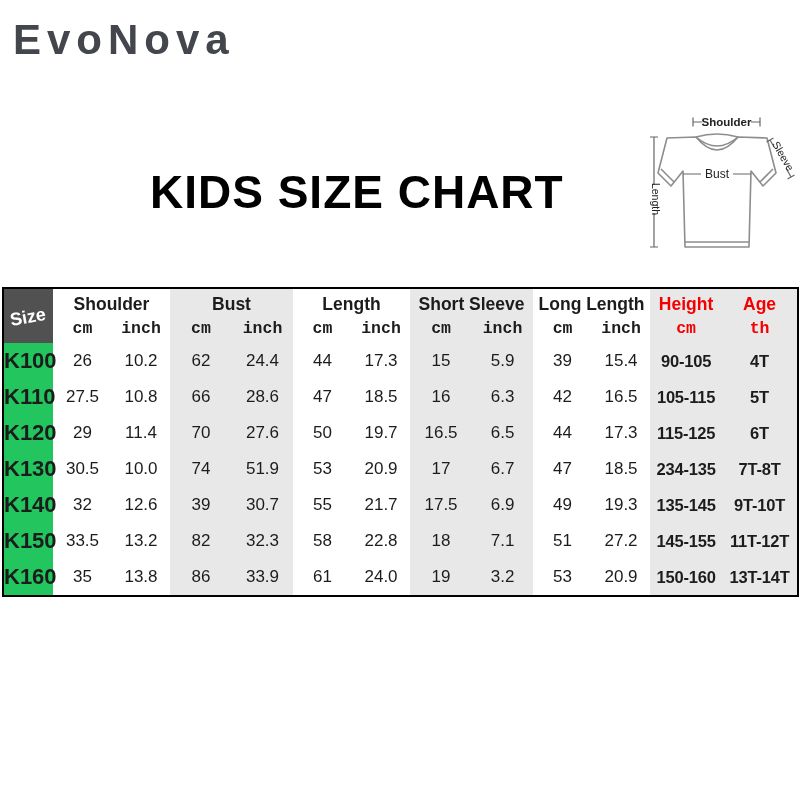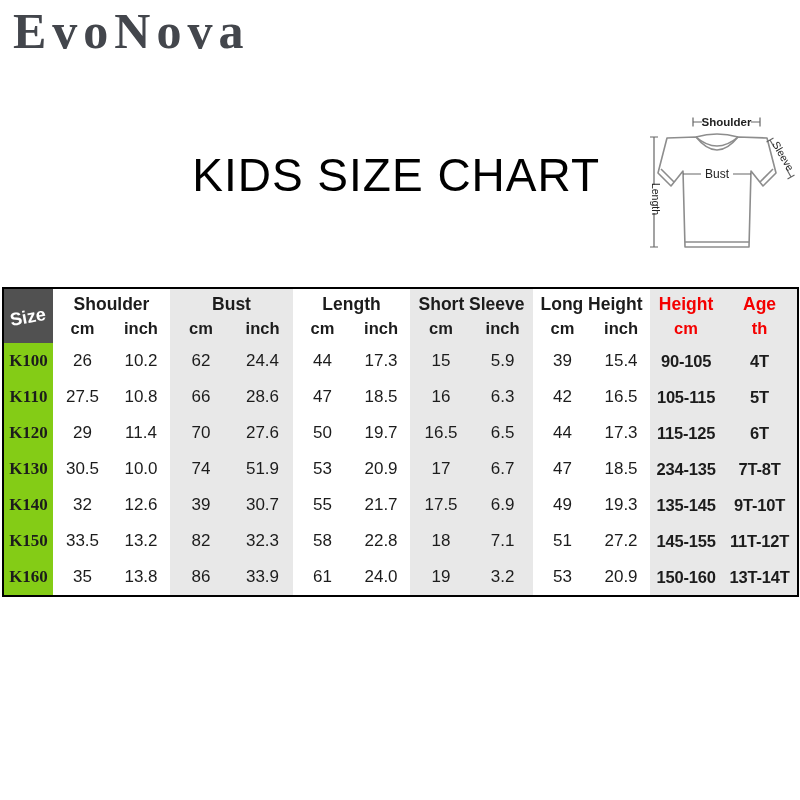--- a/index.html
+++ b/index.html
@@ -2,56 +2,56 @@
 <html><head>
 <meta charset="utf-8">
 <style>
   html,body{margin:0;padding:0;}
   body{
     width:800px;height:800px;position:relative;background:#ffffff;
     font-family:"Liberation Sans", sans-serif;overflow:hidden;
   }
   
   .logo{
-    position:absolute;left:13px;top:2px;
-    font-family:Liberation Serif, serif;
-    font-weight:bold;font-size:50px;letter-spacing:6px;
+    position:absolute;left:13px;top:16px;
+    font-family:Liberation Sans, sans-serif;
+    font-weight:bold;font-size:42px;letter-spacing:6px;
     color:#43464c;white-space:nowrap;
   }
   
   .title{
-    position:absolute;left:150px;top:148px;width:450px;
-    text-align:right;font-weight:normal;font-size:46px;
+    position:absolute;left:150px;top:165px;width:450px;
+    text-align:left;font-weight:bold;font-size:46px;
     letter-spacing:1px;color:#000;white-space:nowrap;
   }
   
   .diagram{position:absolute;left:645px;top:95px;width:152px;height:172px;}
   .diagram text{fill:#222;font-family:"Liberation Sans", sans-serif;}
   
   table.size-chart{
     position:absolute;left:2px;top:287px;width:795px;
     border-collapse:collapse;table-layout:fixed;
     border:2px solid #000;
   }
   table.size-chart th, table.size-chart td{
     border:none;text-align:center;vertical-align:middle;
     padding:0;color:#1c1c1c;
   }
   thead th{font-weight:bold;font-size:17.5px;color:#111;}
   thead tr.units th{font-size:16.5px;}
   thead tr.grp th{height:25px;padding-top:3px;}
-  thead tr.units th{height:23px;padding-bottom:3px;}
+  thead tr.units th{height:23px;padding-bottom:3px;font-family:Liberation Mono, monospace;}
   tbody td{height:36px;font-size:17px;}
   .gray{background:#e8e8e8;}
   .size-head{
     background:#515151;color:#fff !important;font-size:18px;
   }
   .size-head span{display:inline-block;transform:rotate(-10deg);}
   td.size-cell{
-    background:#84cc16;color:#fff;font-weight:bold;font-size:17px;font-family:Liberation Serif, serif;
+    background:#22c55e;color:#fff;font-weight:bold;font-size:22px;
   }
   .red{color:#f40000 !important;}
   td.red-val{color:#f40000;font-weight:bold;font-size:16.5px;letter-spacing:-0.2px;}
 </style>
 </head>
 <body>
 
 <div class="logo">EvoNova</div>
 
 <div class="title">KIDS SIZE CHART</div>
@@ -99,21 +99,21 @@
       <col style="width:72px">
     <col style="width:76px">
   </colgroup>
   <thead>
     <tr class="grp">
       <th rowspan="2" class="size-head"><span>Size</span></th>
       <th colspan="2">Shoulder</th>
       <th colspan="2" class="gray">Bust</th>
       <th colspan="2">Length</th>
       <th colspan="2" class="gray">Short Sleeve</th>
-      <th colspan="2">Long Height</th>
+      <th colspan="2">Long Length</th>
       <th class="gray red">Height</th>
       <th class="gray red">Age</th>
     </tr>
     <tr class="units">
       <th>cm</th>
       <th>inch</th>
       <th class="gray">cm</th>
       <th class="gray">inch</th>
       <th>cm</th>
       <th>inch</th>

